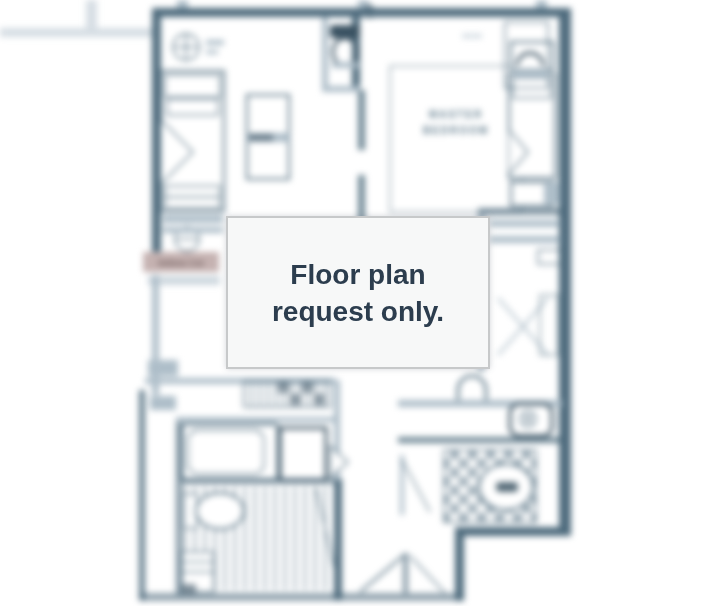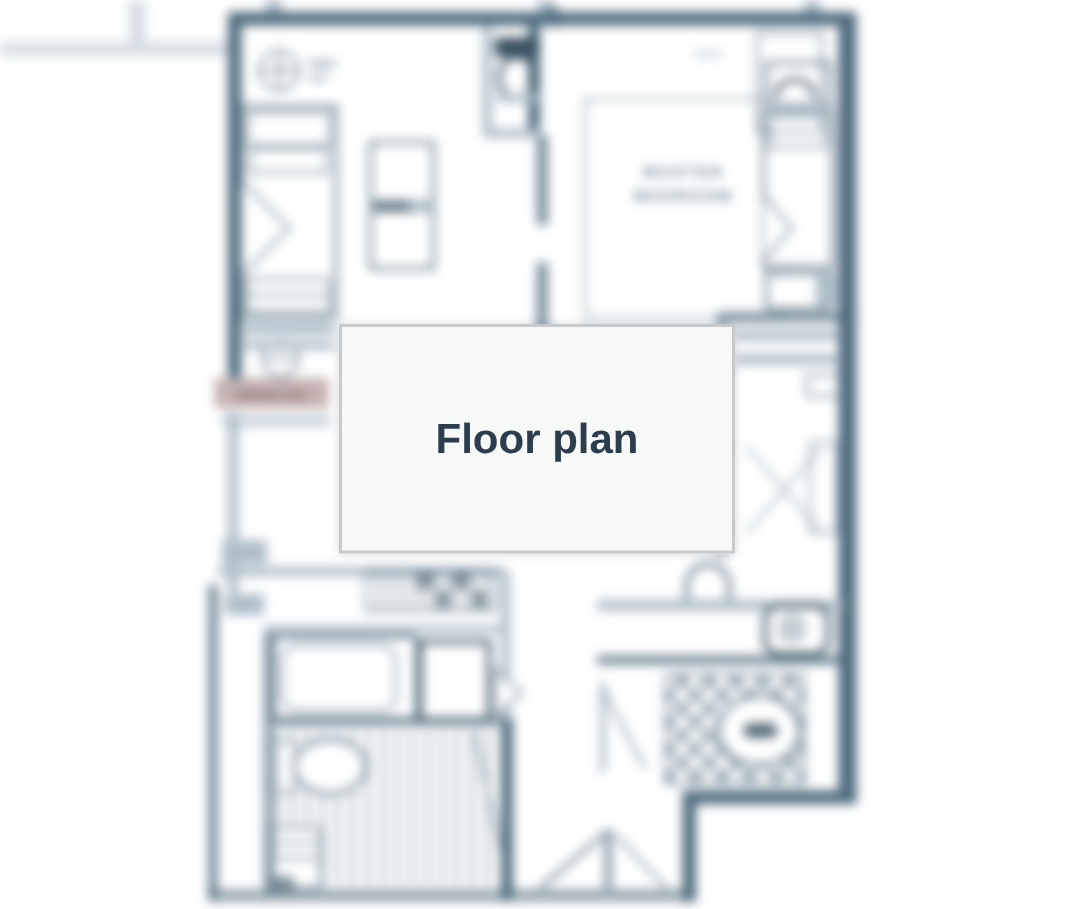--- a/index.html
+++ b/index.html
@@ -233,15 +233,16 @@
       </g>
       <g>
         <ellipse cx="506" cy="487" rx="27" ry="23" class="fw"></ellipse>
         <rect x="496" y="482" width="22" height="10" rx="4" class="fdark" opacity="0.85"></rect>
       </g>
     </svg>
   </div>
 
   <div class="notice">
     <div class="line">Floor plan</div>
+    <div class="line">request only.</div>
   </div>
 
 </div>
 
 </body></html>

